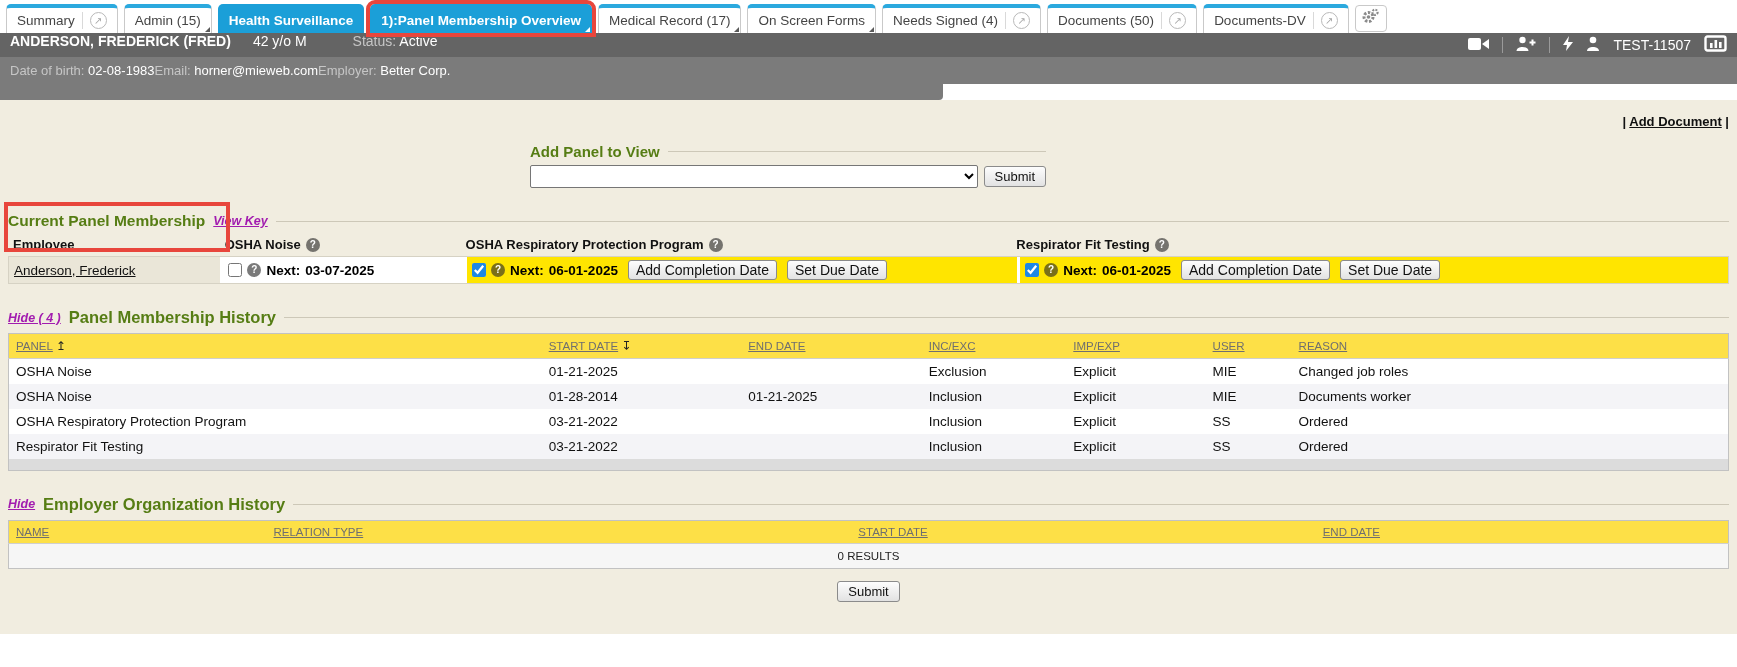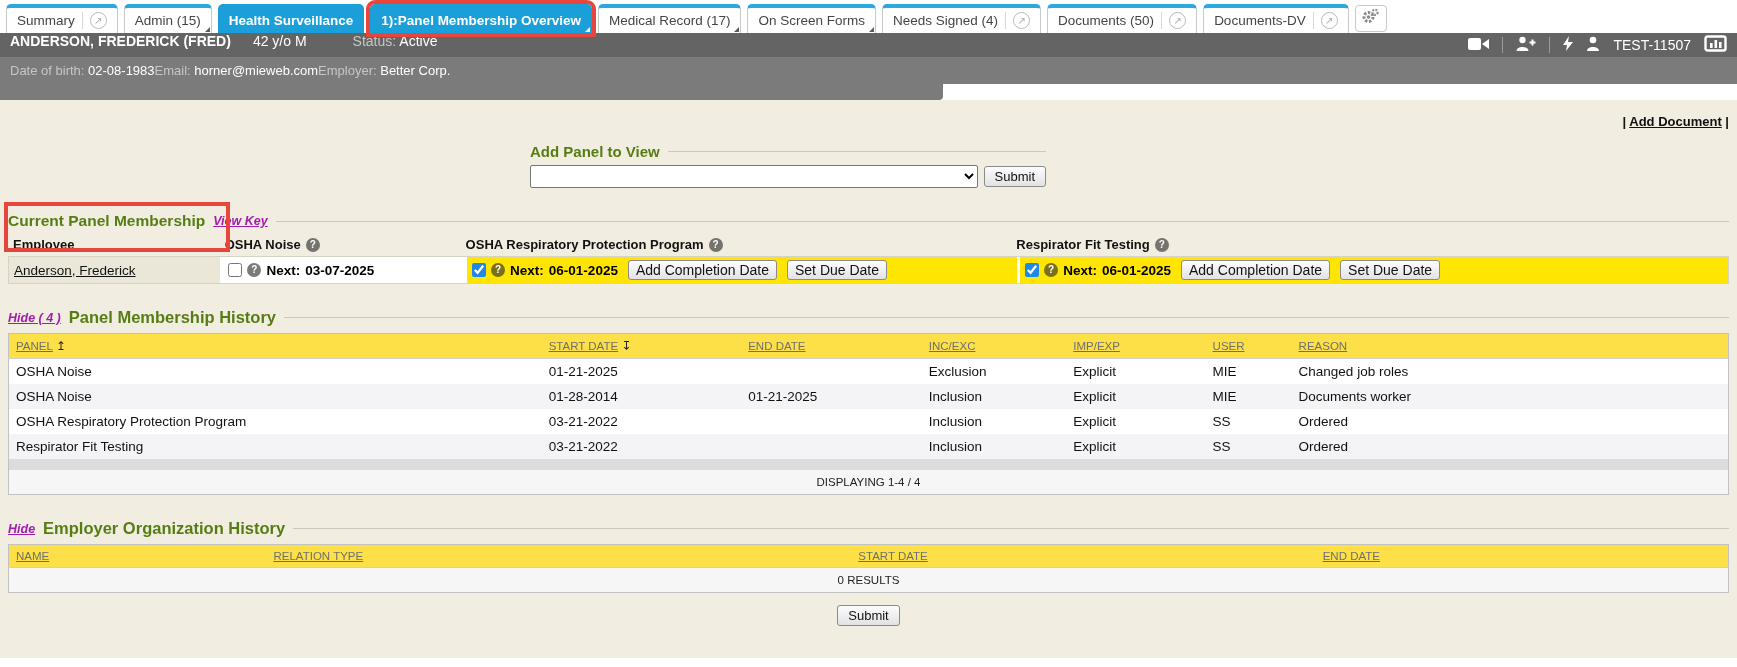--- a/index.html
+++ b/index.html
@@ -330,23 +330,20 @@
               <td>Inclusion</td>
               <td>Explicit</td>
               <td>SS</td>
               <td>Ordered</td>
           </tr>
         </tbody>
         <tfoot>
           <tr class="sep-band">
               <td colspan="7"></td>
             </tr>
-          <tr class="foot-row">
-              <td colspan="7">DISPLAYING 1-4 / 4</td>
-            </tr>
         </tfoot>
       </table>
     </div>
 
     <div class="section">
       <div class="legend-row">
         <span class="green-link hide-link">Hide</span>
         <span class="green-h hist-head">Employer Organization History</span>
         <span class="line"></span>
       </div>

